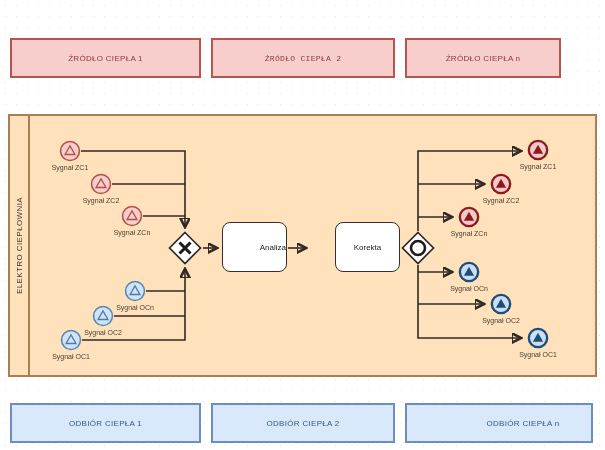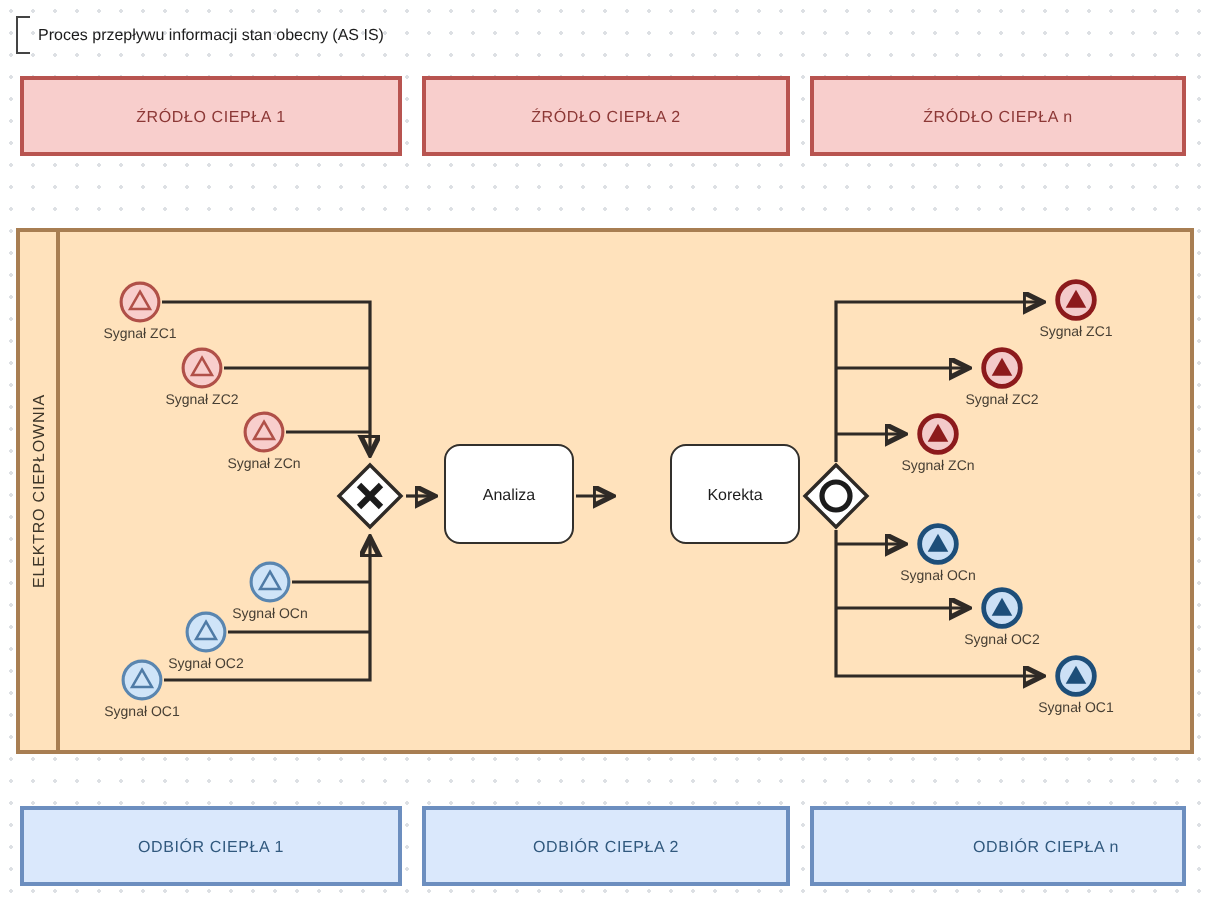--- a/index.html
+++ b/index.html
@@ -39,32 +39,28 @@
   .lbl{position:absolute;width:64px;text-align:center;font-size:7px;color:#473f34;white-space:nowrap;}
   
   #connectors{position:absolute;left:0;top:0;pointer-events:none;}
   #connectors path{fill:none;stroke:#2f2a26;stroke-width:1.6;}
 </style>
 </head>
 <body>
 
 <div id="canvas">
 
-  <div class="title-group">
-    <span class="bracket"></span>
-    <span class="title-text">Proces przepływu informacji stan obecny (AS IS)</span>
-  </div>
 
   <div class="box pink-box" style="left:10px;top:38px;width:191px;text-align:right;">
       <span>ŹRÓDŁO CIEPŁA 1</span>
     </div>
-  <div class="box pink-box" style="left:211px;top:38px;width:184px;">
+  <div class="box pink-box" style="left:211px;top:38px;width:184px;font-family:Liberation Mono, monospace;">
       <span>ŹRÓDŁO CIEPŁA 2</span>
     </div>
-  <div class="box pink-box" style="left:405px;top:38px;width:188px;">
+  <div class="box pink-box" style="left:405px;top:38px;width:156px;">
       <span>ŹRÓDŁO CIEPŁA n</span>
     </div>
 
   <div class="pool">
     <div class="pool-lane-title">
       <span>ELEKTRO CIEPŁOWNIA</span>
     </div>
   </div>
 
   <svg id="connectors" width="605" height="450">
@@ -86,21 +82,21 @@
     <path d="M376 248 H395" marker-end="url(#arr)"></path>
 
     <path d="M418 231 V151 H520" marker-end="url(#arr)"></path>
     <path d="M418 184 H483" marker-end="url(#arr)"></path>
     <path d="M418 217 H451" marker-end="url(#arr)"></path>
     <path d="M418 265 V338 H520" marker-end="url(#arr)"></path>
     <path d="M418 272 H451" marker-end="url(#arr)"></path>
     <path d="M418 304 H483" marker-end="url(#arr)"></path>
   </svg>
 
-  <div class="task" style="left:222px;top:222px;">
+  <div class="task" style="left:222px;top:222px;justify-content:flex-end;">
       <span>Analiza</span>
     </div>
   <div class="task" style="left:311px;top:222px;margin-left:24px;">
       <span>Korekta</span>
     </div>
 
   <div class="gw" style="left:168px;top:231px;">
     <svg width="34" height="34" viewBox="0 0 34 34">
       <polygon points="17,1.5 32.5,17 17,32.5 1.5,17" fill="#ffffff" stroke="#2e2a26" stroke-width="1.7"></polygon>
       <path d="M11.5 11.5 L22.5 22.5 M22.5 11.5 L11.5 22.5" stroke="#1c1c1c" stroke-width="3.1" fill="none"></path>

